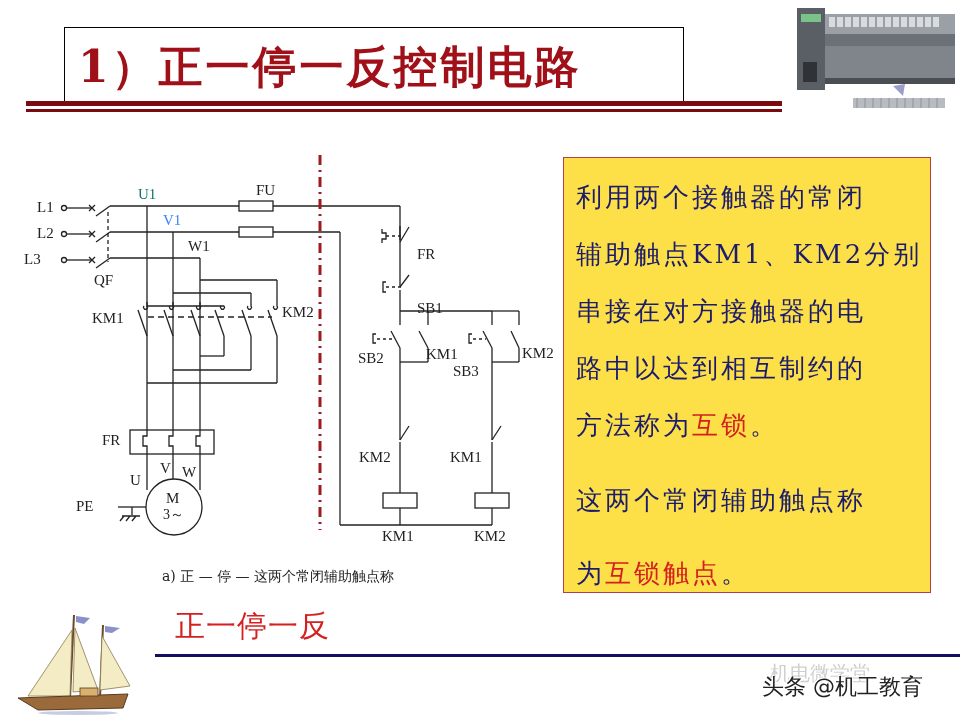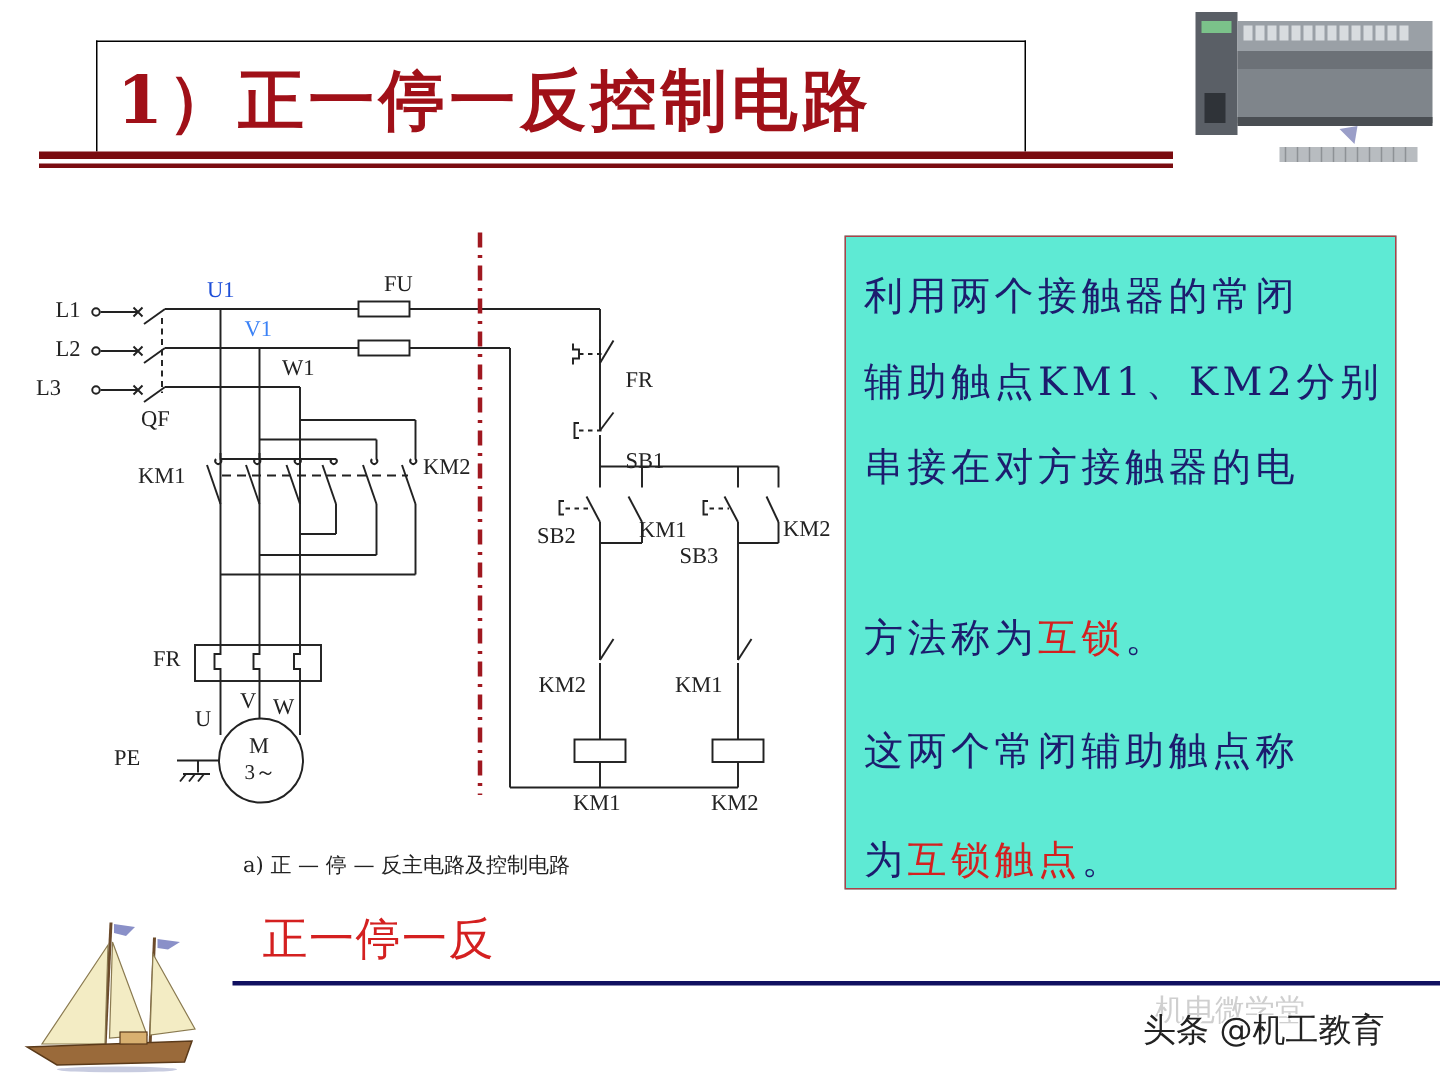--- a/index.html
+++ b/index.html
@@ -9,21 +9,21 @@
                border:1.5px solid #000; border-bottom:none; background:#fff; box-sizing:border-box; }
   .title-text { position:absolute; left:78px; top:38px; font-size:44px; font-weight:bold; color:#a01018;
                 letter-spacing:3px; white-space:nowrap; font-family:"DejaVu Serif", serif; }
   .rule-thick { position:absolute; left:26px; top:101px; width:756px; height:5px; background:#7a0c10; }
   .rule-thin { position:absolute; left:26px; top:109px; width:756px; height:3px; background:#7a0c10; }
   .plc { position:absolute; left:785px; top:0; width:175px; height:112px; }
   .circuit { position:absolute; left:20px; top:150px; width:560px; height:440px; }
   .caption { position:absolute; left:162px; top:568px; font-size:14px; color:#222;
              font-family:"DejaVu Serif", serif; white-space:nowrap; }
   .textbox { position:absolute; left:563px; top:157px; width:368px; height:436px;
-             border:1.5px solid #b04048; box-sizing:border-box; background:#5eead4; }
+             border:1.5px solid #b04048; box-sizing:border-box; background:#fde047; }
   .tb-line { position:absolute; left:12px; font-size:26px; color:#1c1c6e; white-space:nowrap;
              letter-spacing:3px; font-family:"DejaVu Serif", serif; }
   .red { color:#d42020; }
   .subtitle { position:absolute; left:175px; top:606px; font-size:30px; color:#d42020;
               letter-spacing:1px; font-family:"DejaVu Serif", serif; white-space:nowrap; }
   .bottom-rule { position:absolute; left:155px; top:654px; width:805px; height:3px; background:#101060; }
   .ship { position:absolute; left:8px; top:600px; width:130px; height:115px; }
   .watermark { position:absolute; left:762px; top:672px; font-size:22px; color:#222;
                font-family:"DejaVu Sans", sans-serif; white-space:nowrap;
                text-shadow: 1px 1px 0 #fff, -1px -1px 0 #fff; }
@@ -202,21 +202,21 @@
       <line x1="472" y1="330" x2="472" y2="343"></line>
     <line x1="380" y1="358" x2="380" y2="375"></line>
       <line x1="472" y1="358" x2="472" y2="375"></line>
     <line x1="320" y1="375" x2="472" y2="375"></line>
   </svg>
   
   <span style="position:absolute;left:17px;top:49px;font-size:15px;font-family:'Liberation Serif',serif;color:#222;">L1</span>
   <span style="position:absolute;left:17px;top:75px;font-size:15px;font-family:'Liberation Serif',serif;color:#222;">L2</span>
   <span style="position:absolute;left:4px;top:101px;font-size:15px;font-family:'Liberation Serif',serif;color:#222;">L3</span>
   <span style="position:absolute;left:74px;top:122px;font-size:15px;font-family:'Liberation Serif',serif;color:#222;">QF</span>
-  <span style="position:absolute;left:118px;top:36px;font-size:15px;font-family:'Liberation Serif',serif;color:#1d4ed8;">U1</span>
+  <span style="position:absolute;left:118px;top:36px;font-size:15px;font-family:'Liberation Serif',serif;color:#0f766e;">U1</span>
   <span style="position:absolute;left:143px;top:62px;font-size:15px;font-family:Liberation Serif, serif;color:#3b82f6;">V1</span>
   <span style="position:absolute;left:168px;top:88px;font-size:15px;font-family:'Liberation Serif',serif;color:#222;">W1</span>
   <span style="position:absolute;left:224px;top:32px;font-size:15px;font-family:'Liberation Serif',serif;color:#222;margin-left:12px;">FU</span>
   <span style="position:absolute;left:72px;top:160px;font-size:15px;font-family:'Liberation Serif',serif;color:#222;">KM1</span>
   <span style="position:absolute;left:262px;top:154px;font-size:15px;font-family:'Liberation Serif',serif;color:#222;">KM2</span>
   <span style="position:absolute;left:82px;top:282px;font-size:15px;font-family:'Liberation Serif',serif;color:#222;">FR</span>
   <span style="position:absolute;left:110px;top:322px;font-size:15px;font-family:'Liberation Serif',serif;color:#222;">U</span>
   <span style="position:absolute;left:140px;top:310px;font-size:15px;font-family:'Liberation Serif',serif;color:#222;">V</span>
   <span style="position:absolute;left:162px;top:314px;font-size:15px;font-family:'Liberation Serif',serif;color:#222;">W</span>
   <span style="position:absolute;left:146px;top:340px;font-size:15px;font-family:'Liberation Serif',serif;color:#222;">M</span>
@@ -227,26 +227,27 @@
   <span style="position:absolute;left:338px;top:200px;font-size:15px;font-family:'Liberation Serif',serif;color:#222;text-align:center;">SB2</span>
   <span style="position:absolute;left:406px;top:196px;font-size:15px;font-family:'Liberation Serif',serif;color:#222;">KM1</span>
   <span style="position:absolute;left:433px;top:213px;font-size:15px;font-family:'Liberation Serif',serif;color:#222;">SB3</span>
   <span style="position:absolute;left:502px;top:195px;font-size:15px;font-family:'Liberation Serif',serif;color:#222;">KM2</span>
   <span style="position:absolute;left:339px;top:299px;font-size:15px;font-family:'Liberation Serif',serif;color:#222;">KM2</span>
   <span style="position:absolute;left:430px;top:299px;font-size:15px;font-family:'Liberation Serif',serif;color:#222;">KM1</span>
   <span style="position:absolute;left:362px;top:378px;font-size:15px;font-family:'Liberation Serif',serif;color:#222;">KM1</span>
   <span style="position:absolute;left:454px;top:378px;font-size:15px;font-family:'Liberation Serif',serif;color:#222;">KM2</span>
 </div>
 
-<div class="caption">a) 正 — 停 — 反主电路及控制电路</div>
+<div class="caption">a) 正 — 停 — 这两个常闭辅助触点称</div>
 
 <div class="textbox">
   <div class="tb-line" style="top:22px;">利用两个接触器的常闭</div>
   <div class="tb-line" style="top:79px;">辅助触点KM1、KM2分别</div>
   <div class="tb-line" style="top:136px;">串接在对方接触器的电</div>
+  <div class="tb-line" style="top:193px;">路中以达到相互制约的</div>
   <div class="tb-line" style="top:325px;">这两个常闭辅助触点称</div>
   <div class="tb-line" style="top:250px;"><span>方法称为</span><span class="red">互锁</span><span>。</span></div>
   <div class="tb-line" style="top:382px;margin-top:16px;"><span>为</span><span class="red">互锁触点</span><span>。</span></div>
 </div>
 
 <div class="ship">
   <svg width="130" height="115" viewBox="0 0 130 115">
     <line x1="66" y1="15" x2="62" y2="98" stroke="#6b4a2a" stroke-width="2"></line>
     <line x1="95" y1="25" x2="92" y2="98" stroke="#6b4a2a" stroke-width="2"></line>
     <polygon points="68,16 82,18 76,24 68,22" fill="#8a90c8"></polygon>

